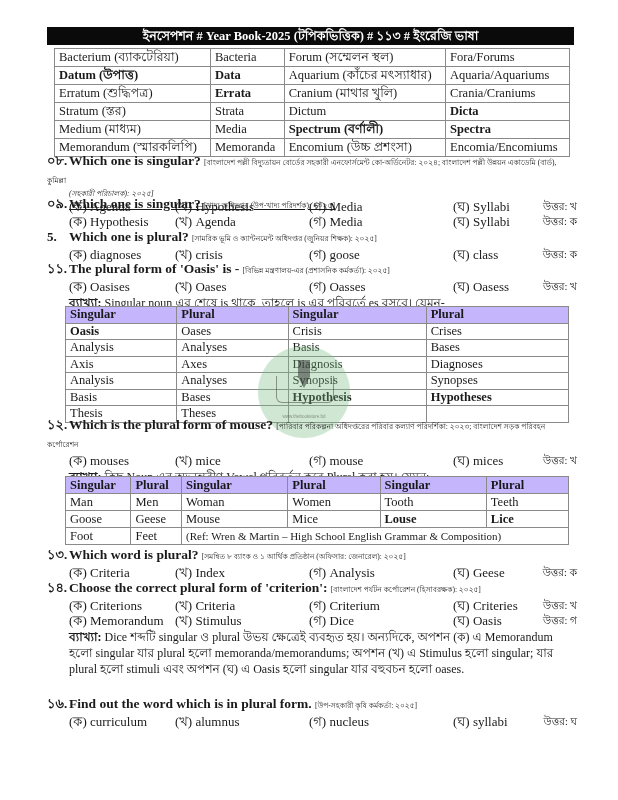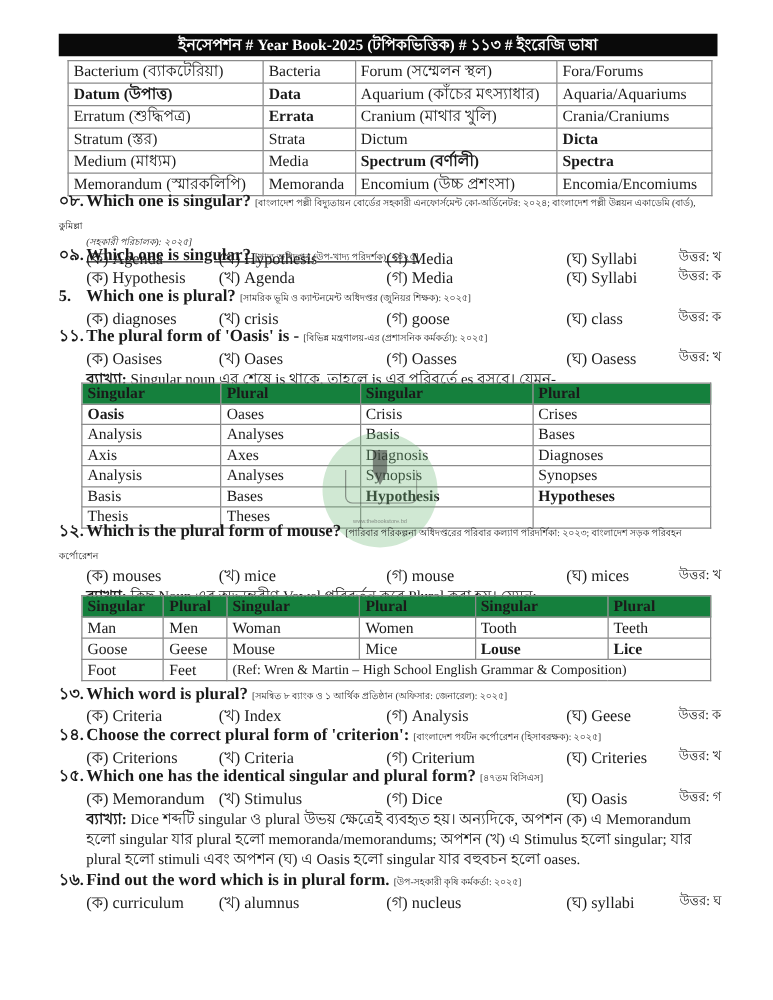--- a/index.html
+++ b/index.html
@@ -9,21 +9,21 @@
             background:#0a0a0a; color:#fff; text-align:center; font-size:12.5px;
             line-height:18px; font-weight:bold; }
   table { border-collapse:collapse; position:absolute; }
   td, th { border:1px solid #8a8a8a; padding:0 4px; font-size:12.5px; line-height:16.5px;
            font-weight:normal; text-align:left; white-space:nowrap; }
   .t1 { left:54px; top:48px; width:516px; }
   .t1 td { height:17px; }
   .t1 td.r { text-align:left; }
   .b { font-weight:bold; }
   .t2 { left:65px; top:306px; width:504px; }
-  .t2 th, .t3 th { background:#15803d; font-weight:bold; }
+  .t2 th, .t3 th { background:#c4b5fd; font-weight:bold; }
   .t2 td, .t2 th { height:15.5px; line-height:15.5px; font-size:12.5px; }
   .t3 { left:65px; top:476px; width:504px; }
   .t3 td, .t3 th { height:16px; line-height:16px; font-size:12.5px; }
   .t3 td.ref { font-size:11px; }
   .q { position:absolute; left:47px; width:530px; }
   .qline { font-size:13px; line-height:16px; }
   .qnum { font-weight:bold; display:inline-block; width:22px; }
   .qtext { font-weight:bold; font-size:13.5px; }
   .src { font-size:7.5px; }
   .src2 { font-size:7.5px; margin-left:22px; display:block; line-height:10px;font-style:italic; }
@@ -248,21 +248,20 @@
   <div class="opts">
     <span class="opt" style="left:0">(ক) Criterions</span>
     <span class="opt" style="left:106px">(খ) Criteria</span>
     <span class="opt" style="left:240px">(গ) Criterium</span>
     <span class="opt" style="left:384px">(ঘ) Criteries</span>
     <span class="ans">উত্তর: খ</span>
   </div>
 </div>
 
 <div class="q" style="top:613px;">
-  <div class="qline"><span class="qnum">১৫.</span><span class="qtext">Which one has the identical singular and plural form?</span> <span class="src">[৪৭তম বিসিএস]</span></div>
   <div class="opts">
     <span class="opt" style="left:0">(ক) Memorandum</span>
     <span class="opt" style="left:106px">(খ) Stimulus</span>
     <span class="opt" style="left:240px">(গ) Dice</span>
     <span class="opt" style="left:384px">(ঘ) Oasis</span>
     <span class="ans">উত্তর: গ</span>
   </div>
   <div class="expl"><span class="lbl">ব্যাখ্যা:</span> <span>Dice শব্দটি singular ও plural উভয় ক্ষেত্রেই ব্যবহৃত হয়। অন্যদিকে, অপশন (ক) এ Memorandum হলো singular যার plural হলো memoranda/memorandums; অপশন (খ) এ Stimulus হলো singular; যার plural হলো stimuli এবং অপশন (ঘ) এ Oasis হলো singular যার বহুবচন হলো oases.</span></div>
 </div>
 

